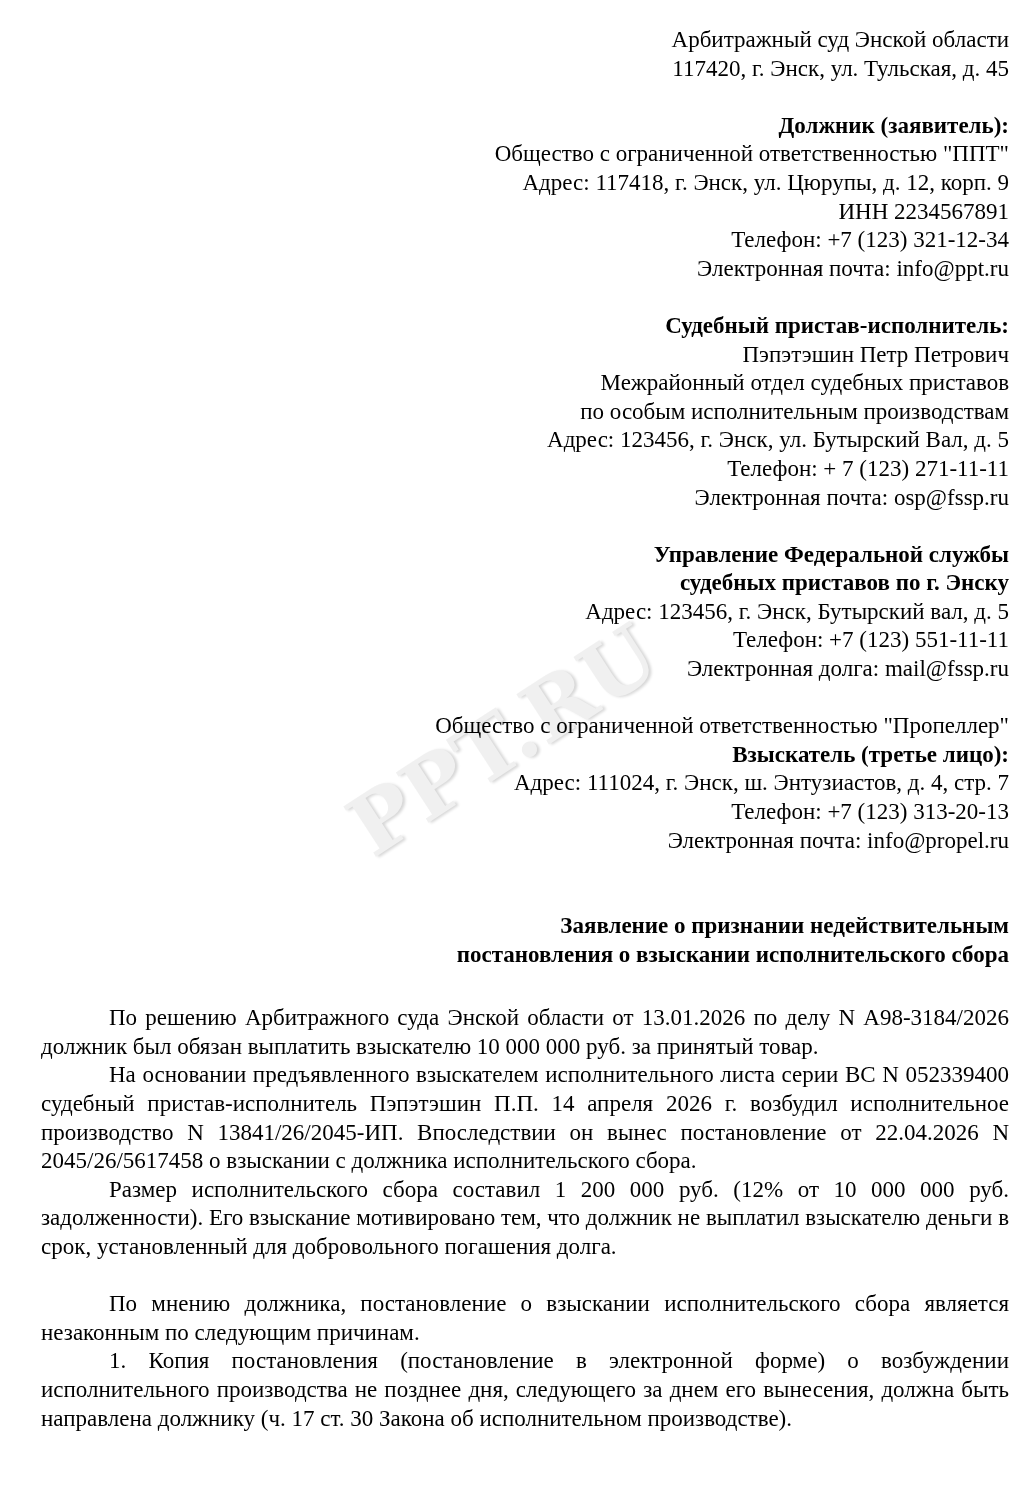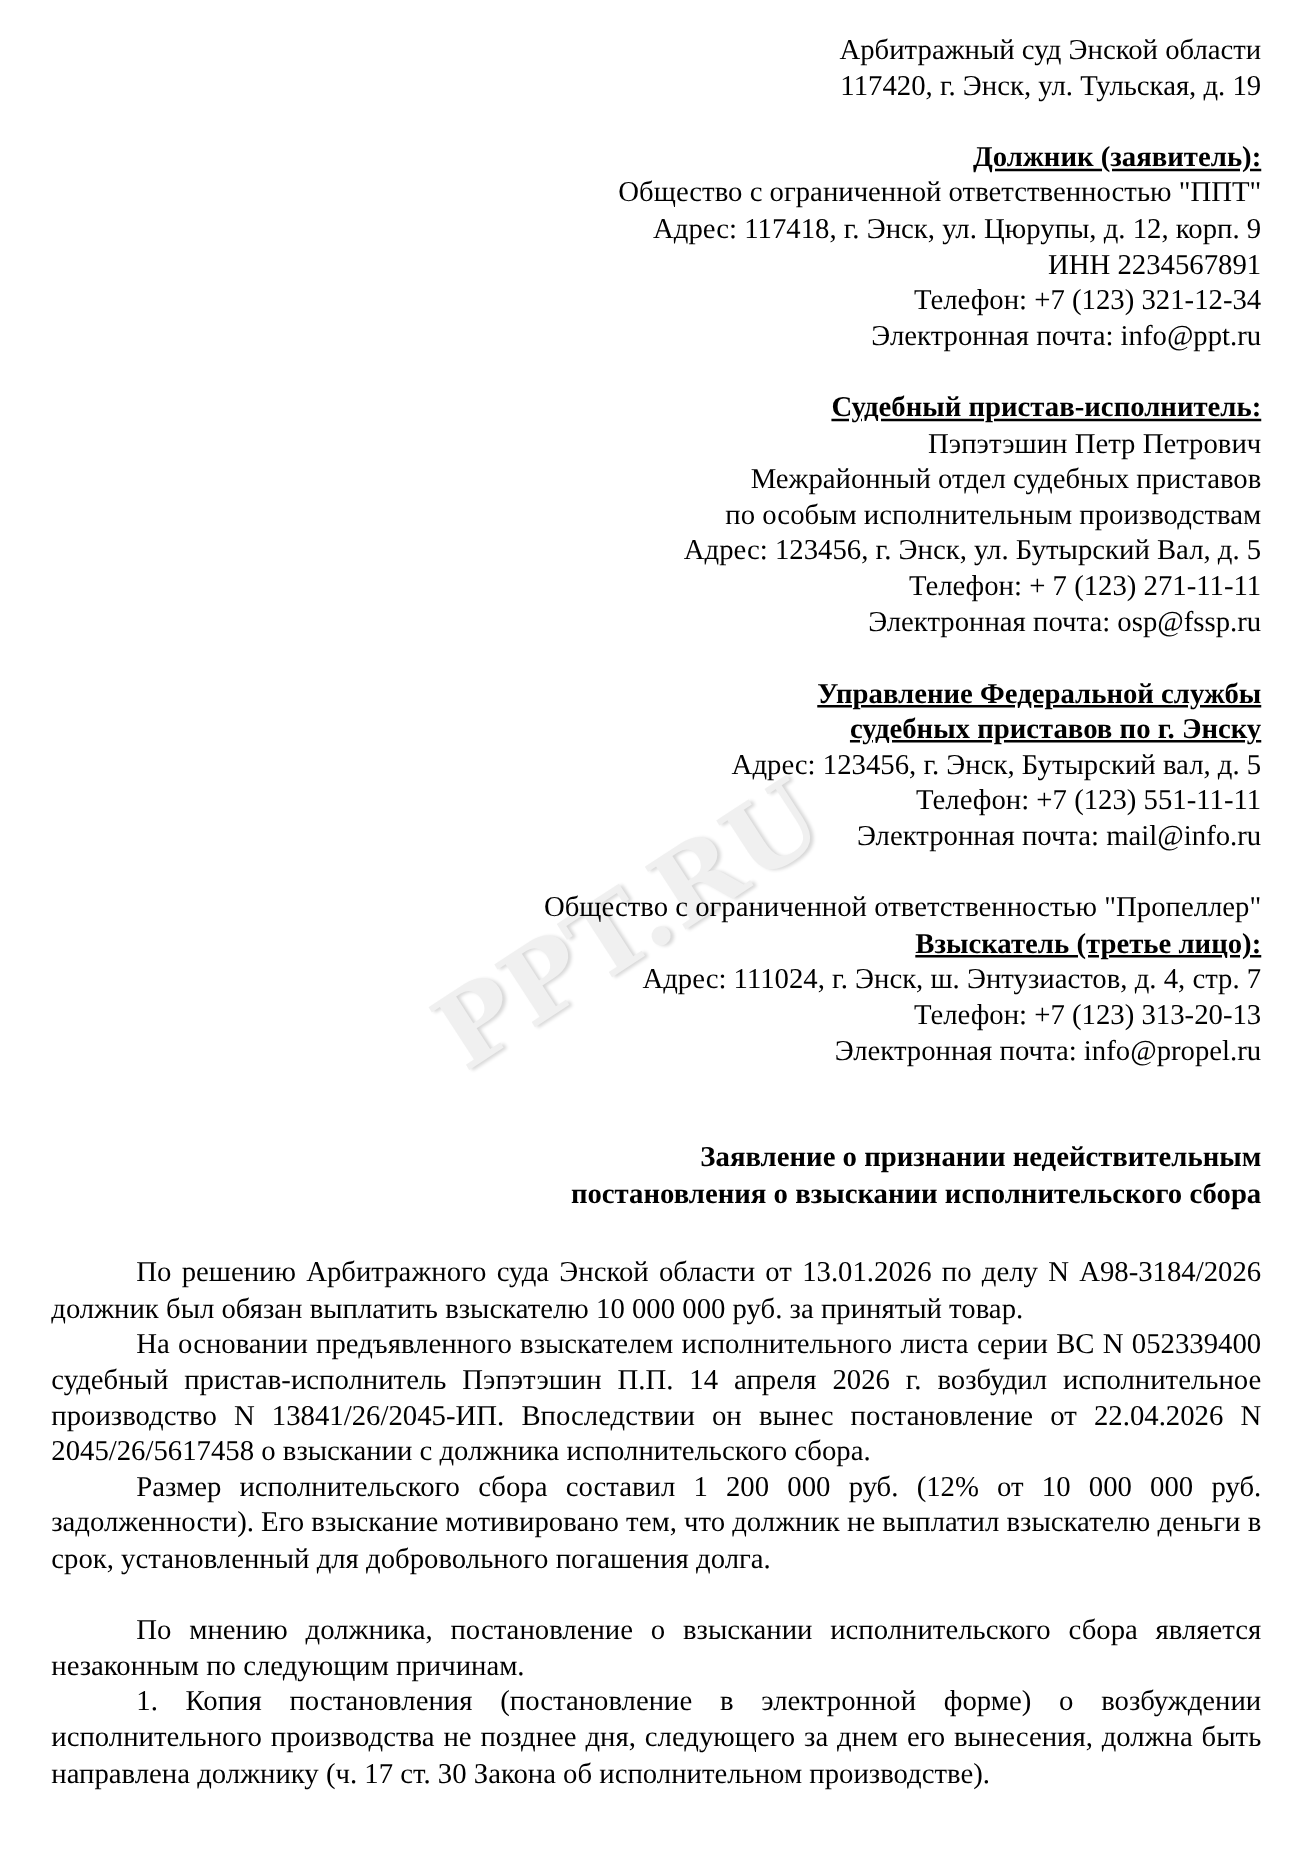--- a/index.html
+++ b/index.html
@@ -41,21 +41,20 @@
     z-index: 1;
   }
   .header-block {
     text-align: right;
   }
   .hline {
     white-space: nowrap;
   }
   .bold {
     font-weight: bold;
-    text-decoration: underline;
   }
   .blank-line {
     height: 28.6px;
   }
   .blank-line-double {
     height: 57.2px;
   }
   .doc-title {
     text-align: right;
     font-weight: bold;
@@ -74,21 +73,21 @@
 <body>
 
 <div class="page">
 
   <div class="watermark">PPT.RU</div>
 
   <div class="content">
 
     <div class="header-block">
       <div class="hline">Арбитражный суд Энской области</div>
-      <div class="hline">117420, г. Энск, ул. Тульская, д. 19</div>
+      <div class="hline">117420, г. Энск, ул. Тульская, д. 45</div>
 
       <div class="blank-line"></div>
 
       <div class="hline bold">Должник (заявитель):</div>
       <div class="hline">Общество с ограниченной ответственностью "ППТ"</div>
       <div class="hline">Адрес: 117418, г. Энск, ул. Цюрупы, д. 12, корп. 9</div>
       <div class="hline">ИНН 2234567891</div>
       <div class="hline">Телефон: +7 (123) 321-12-34</div>
       <div class="hline">Электронная почта: info@ppt.ru</div>
 
@@ -101,21 +100,21 @@
       <div class="hline">Адрес: 123456, г. Энск, ул. Бутырский Вал, д. 5</div>
       <div class="hline">Телефон: + 7 (123) 271-11-11</div>
       <div class="hline">Электронная почта: osp@fssp.ru</div>
 
       <div class="blank-line"></div>
 
       <div class="hline bold">Управление Федеральной службы</div>
       <div class="hline bold">судебных приставов по г. Энску</div>
       <div class="hline">Адрес: 123456, г. Энск, Бутырский вал, д. 5</div>
       <div class="hline">Телефон: +7 (123) 551-11-11</div>
-      <div class="hline">Электронная почта: mail@info.ru</div>
+      <div class="hline">Электронная долга: mail@fssp.ru</div>
 
       <div class="blank-line"></div>
 
       <div class="hline">Общество с ограниченной ответственностью "Пропеллер"</div>
       <div class="hline bold">Взыскатель (третье лицо):</div>
       <div class="hline">Адрес: 111024, г. Энск, ш. Энтузиастов, д. 4, стр. 7</div>
       <div class="hline">Телефон: +7 (123) 313-20-13</div>
       <div class="hline">Электронная почта: info@propel.ru</div>
     </div>
 

